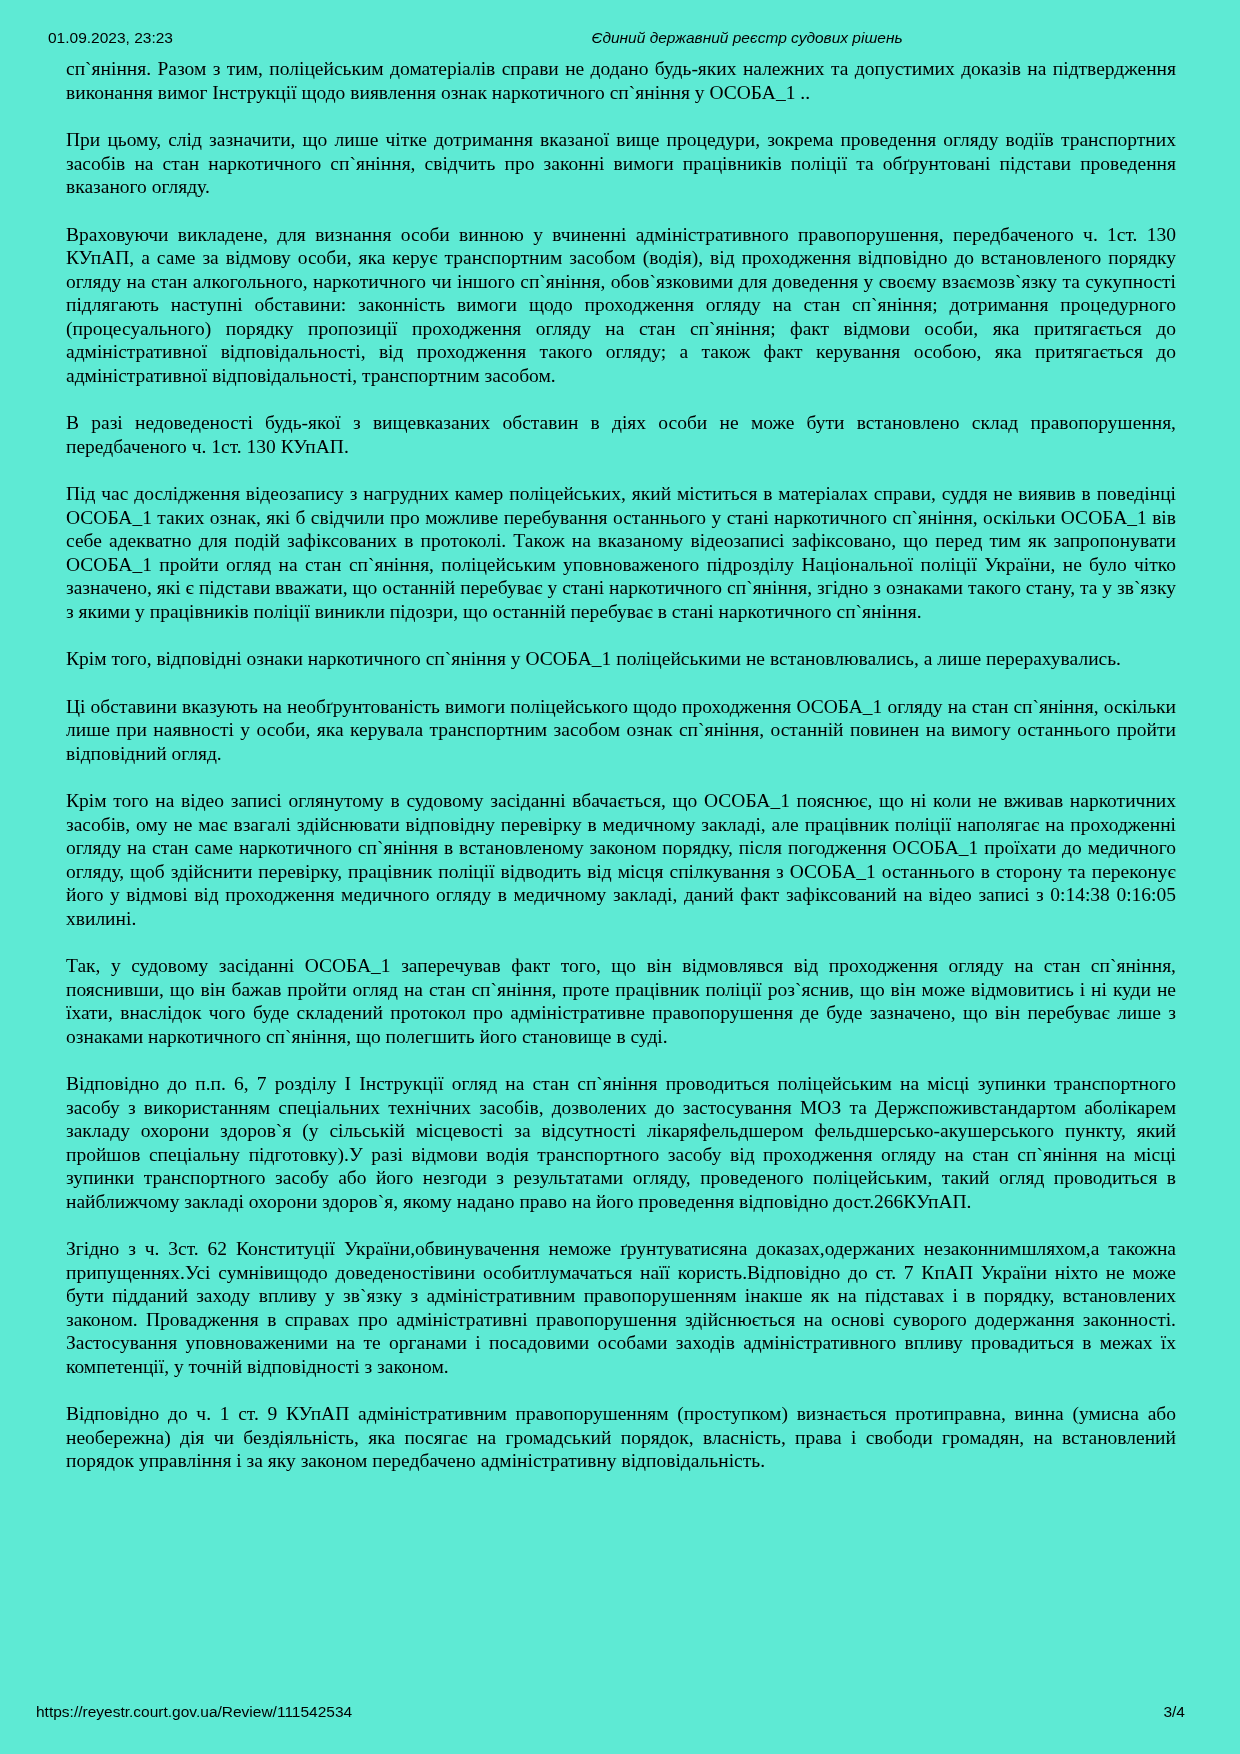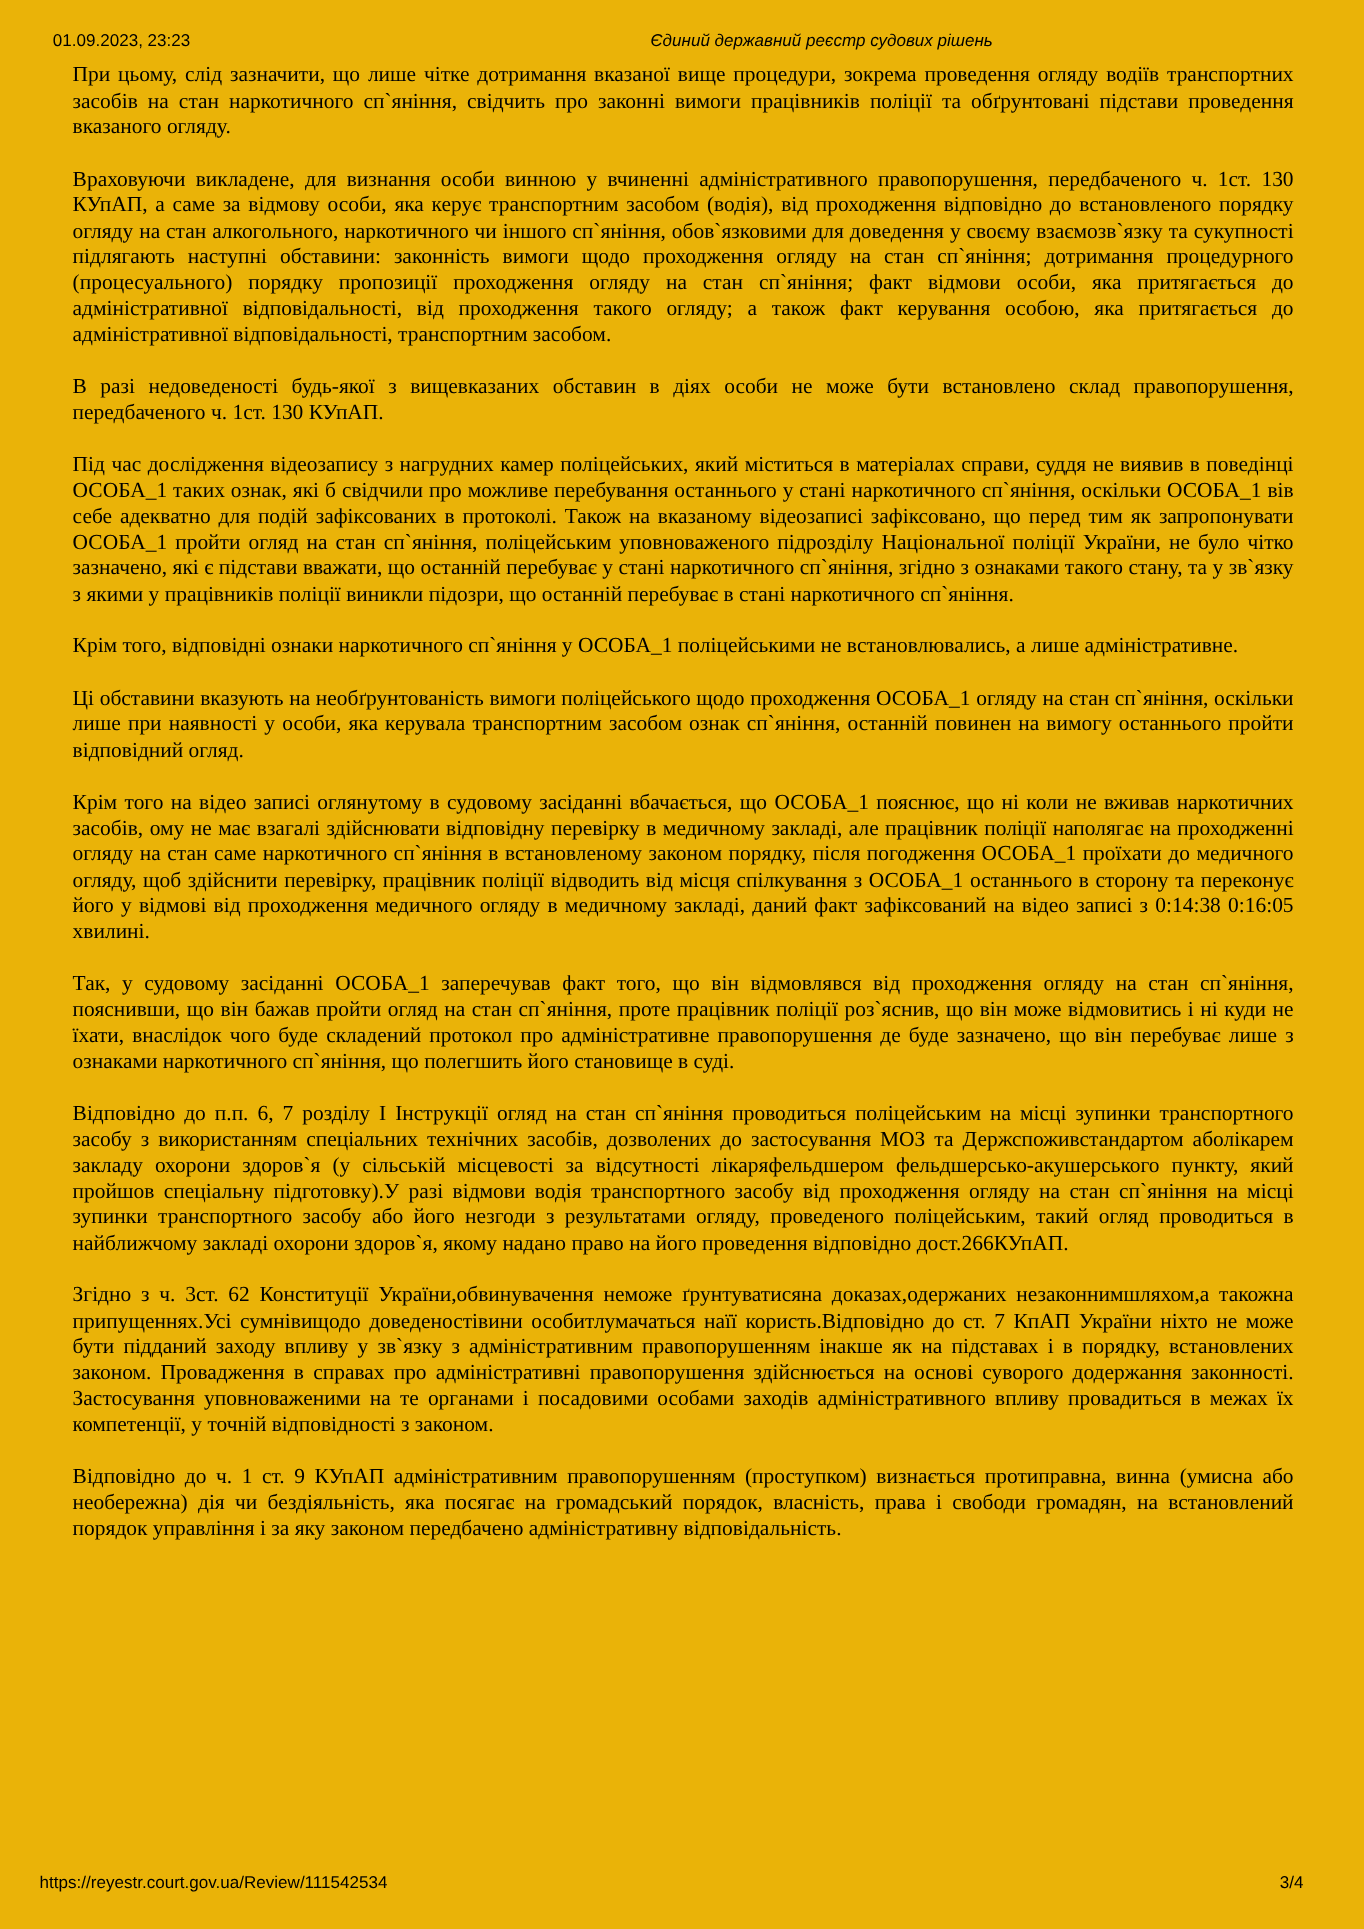--- a/index.html
+++ b/index.html
@@ -4,21 +4,21 @@
 <style>
   html, body {
     margin: 0;
     padding: 0;
     background: #ffffff;
   }
   .page {
     position: relative;
     width: 1240px;
     height: 1754px;
-    background: #eab308;
+    background: #5eead4;
     color: #000000;
     overflow: hidden;
   }
   .hdr-date, .hdr-title, .ftr-url, .ftr-page {
     font-family: "Liberation Sans", sans-serif;
     font-size: 15.5px;
     color: #000000;
     white-space: nowrap;
   }
   .hdr-date {
@@ -64,25 +64,26 @@
 <body>
 
 <div class="page">
 
   <div>
     <span class="hdr-date">01.09.2023, 23:23</span>
     <span class="hdr-title">Єдиний державний реєстр судових рішень</span>
   </div>
 
   <div class="content">
+    <p>сп`яніння. Разом з тим, поліцейським доматеріалів справи не додано будь-яких належних та допустимих доказів на підтвердження виконання вимог Інструкції щодо виявлення ознак наркотичного сп`яніння у ОСОБА_1 ..</p>
     <p>При цьому, слід зазначити, що лише чітке дотримання вказаної вище процедури, зокрема проведення огляду водіїв транспортних засобів на стан наркотичного сп`яніння, свідчить про законні вимоги працівників поліції та обґрунтовані підстави проведення вказаного огляду.</p>
     <p>Враховуючи викладене, для визнання особи винною у вчиненні адміністративного правопорушення, передбаченого ч. 1ст. 130 КУпАП, а саме за відмову особи, яка керує транспортним засобом (водія), від проходження відповідно до встановленого порядку огляду на стан алкогольного, наркотичного чи іншого сп`яніння, обов`язковими для доведення у своєму взаємозв`язку та сукупності підлягають наступні обставини: законність вимоги щодо проходження огляду на стан сп`яніння; дотримання процедурного (процесуального) порядку пропозиції проходження огляду на стан сп`яніння; факт відмови особи, яка притягається до адміністративної відповідальності, від проходження такого огляду; а також факт керування особою, яка притягається до адміністративної відповідальності, транспортним засобом.</p>
     <p>В разі недоведеності будь-якої з вищевказаних обставин в діях особи не може бути встановлено склад правопорушення, передбаченого ч. 1ст. 130 КУпАП.</p>
     <p>Під час дослідження відеозапису з нагрудних камер поліцейських, який міститься в матеріалах справи, суддя не виявив в поведінці ОСОБА_1 таких ознак, які б свідчили про можливе перебування останнього у стані наркотичного сп`яніння, оскільки ОСОБА_1 вів себе адекватно для подій зафіксованих в протоколі. Також на вказаному відеозаписі зафіксовано, що перед тим як запропонувати ОСОБА_1 пройти огляд на стан сп`яніння, поліцейським уповноваженого підрозділу Національної поліції України, не було чітко зазначено, які є підстави вважати, що останній перебуває у стані наркотичного сп`яніння, згідно з ознаками такого стану, та у зв`язку з якими у працівників поліції виникли підозри, що останній перебуває в стані наркотичного сп`яніння.</p>
-    <p>Крім того, відповідні ознаки наркотичного сп`яніння у ОСОБА_1 поліцейськими не встановлювались, а лише адміністративне.</p>
+    <p>Крім того, відповідні ознаки наркотичного сп`яніння у ОСОБА_1 поліцейськими не встановлювались, а лише перерахувались.</p>
     <p>Ці обставини вказують на необґрунтованість вимоги поліцейського щодо проходження ОСОБА_1 огляду на стан сп`яніння, оскільки лише при наявності у особи, яка керувала транспортним засобом ознак сп`яніння, останній повинен на вимогу останнього пройти відповідний огляд.</p>
     <p>Крім того на відео записі оглянутому в судовому засіданні вбачається, що ОСОБА_1 пояснює, що ні коли не вживав наркотичних засобів, ому не має взагалі здійснювати відповідну перевірку в медичному закладі, але працівник поліції наполягає на проходженні огляду на стан саме наркотичного сп`яніння в встановленому законом порядку, після погодження ОСОБА_1 проїхати до медичного огляду, щоб здійснити перевірку, працівник поліції відводить від місця спілкування з ОСОБА_1 останнього в сторону та переконує його у відмові від проходження медичного огляду в медичному закладі, даний факт зафіксований на відео записі з 0:14:38 0:16:05 хвилині.</p>
     <p>Так, у судовому засіданні ОСОБА_1 заперечував факт того, що він відмовлявся від проходження огляду на стан сп`яніння, пояснивши, що він бажав пройти огляд на стан сп`яніння, проте працівник поліції роз`яснив, що він може відмовитись і ні куди не їхати, внаслідок чого буде складений протокол про адміністративне правопорушення де буде зазначено, що він перебуває лише з ознаками наркотичного сп`яніння, що полегшить його становище в суді.</p>
     <p>Відповідно до п.п. 6, 7 розділу І Інструкції огляд на стан сп`яніння проводиться поліцейським на місці зупинки транспортного засобу з використанням спеціальних технічних засобів, дозволених до застосування МОЗ та Держспоживстандартом аболікарем закладу охорони здоров`я (у сільській місцевості за відсутності лікаряфельдшером фельдшерсько-акушерського пункту, який пройшов спеціальну підготовку).У разі відмови водія транспортного засобу від проходження огляду на стан сп`яніння на місці зупинки транспортного засобу або його незгоди з результатами огляду, проведеного поліцейським, такий огляд проводиться в найближчому закладі охорони здоров`я, якому надано право на його проведення відповідно дост.266КУпАП.</p>
     <p>Згідно з ч. 3ст. 62 Конституції України,обвинувачення неможе ґрунтуватисяна доказах,одержаних незаконнимшляхом,а такожна припущеннях.Усі сумнівищодо доведеностівини особитлумачаться наїї користь.Відповідно до ст. 7 КпАП України ніхто не може бути підданий заходу впливу у зв`язку з адміністративним правопорушенням інакше як на підставах і в порядку, встановлених законом. Провадження в справах про адміністративні правопорушення здійснюється на основі суворого додержання законності. Застосування уповноваженими на те органами і посадовими особами заходів адміністративного впливу провадиться в межах їх компетенції, у точній відповідності з законом.</p>
     <p>Відповідно до ч. 1 ст. 9 КУпАП адміністративним правопорушенням (проступком) визнається протиправна, винна (умисна або необережна) дія чи бездіяльність, яка посягає на громадський порядок, власність, права і свободи громадян, на встановлений порядок управління і за яку законом передбачено адміністративну відповідальність.</p>
   </div>
 
   <div>
     <span class="ftr-url">https://reyestr.court.gov.ua/Review/111542534</span>

